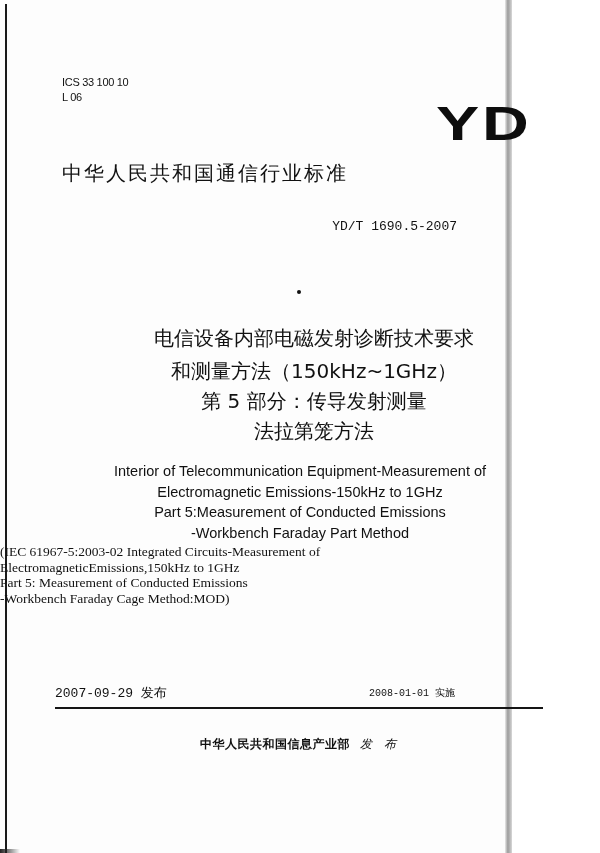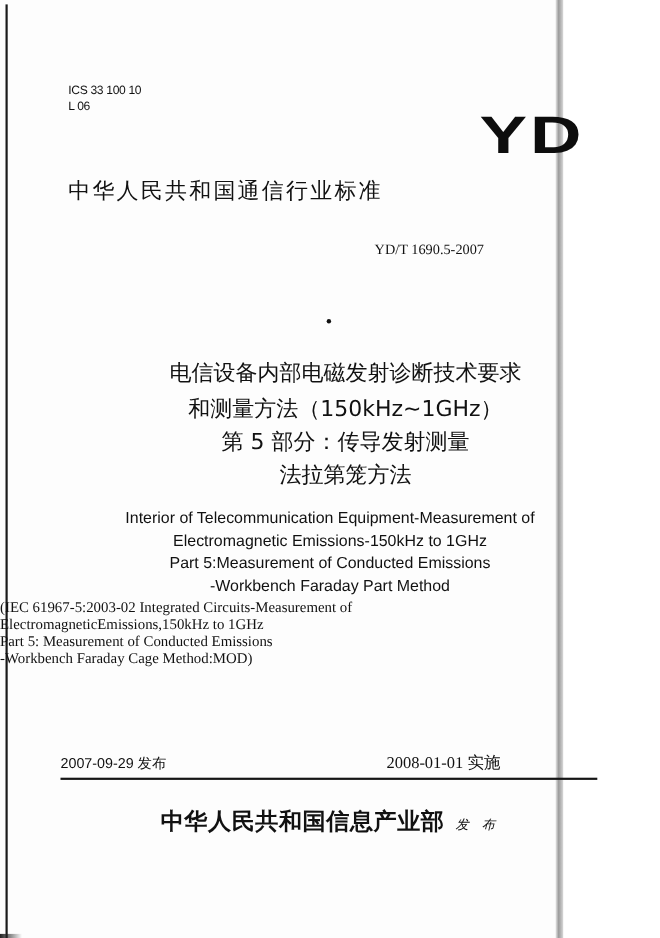--- a/index.html
+++ b/index.html
@@ -67,23 +67,23 @@
       left: 62px;
       top: 153px;
       width: 490px;
       font-family: "DejaVu Sans", sans-serif;
       font-size: 20px;
       line-height: 40px;
       letter-spacing: 2px;
       white-space: nowrap;
     }
     .std-number {
-      right: 72px;
+      right: 55px;
       top: 219px;
-      font-family: Liberation Serif, serif;
+      font-family: Liberation Mono, monospace;
       font-size: 13px;
       line-height: 16px;
     }
     .dot {
       left: 297px;
       top: 290px;
       width: 4px;
       height: 4px;
       border-radius: 50%;
       background: #111;
@@ -112,50 +112,50 @@
       top: 544px;
       width: 600px;
       text-align: left;
       font-family: "Liberation Serif", serif;
       font-size: 13.5px;
       line-height: 15.5px;
     }
     .issue-date {
       left: 55px;
       top: 686px;
-      font-family: Liberation Sans, sans-serif;
+      font-family: Liberation Mono, monospace;
       font-size: 13px;
       line-height: 16px;
     }
     .impl-date {
       right: 57px;
       top: 686px;
-      font-family: Liberation Serif, serif;
-      font-size: 15px;
+      font-family: Liberation Mono, monospace;
+      font-size: 10px;
       line-height: 16px;
       margin-left: 35px;
     }
     .divider {
       left: 55px;
       top: 707px;
       width: 488px;
       height: 2px;
       background: #151515;
     }
     .publisher {
       left: 0;
       top: 733px;
       width: 600px;
       text-align: center;
       white-space: nowrap;
     }
     .publisher .org {
       font-family: Liberation Serif, serif;
       font-weight: bold;
-      font-size: 21px;
+      font-size: 12px;
       letter-spacing: 0.5px;
     }
     .publisher .action {
       font-family: "DejaVu Sans", sans-serif;
       font-size: 12px;
       margin-left: 10px;
       letter-spacing: 4px;
       font-style: italic;
     }
     .line { display: block; }

